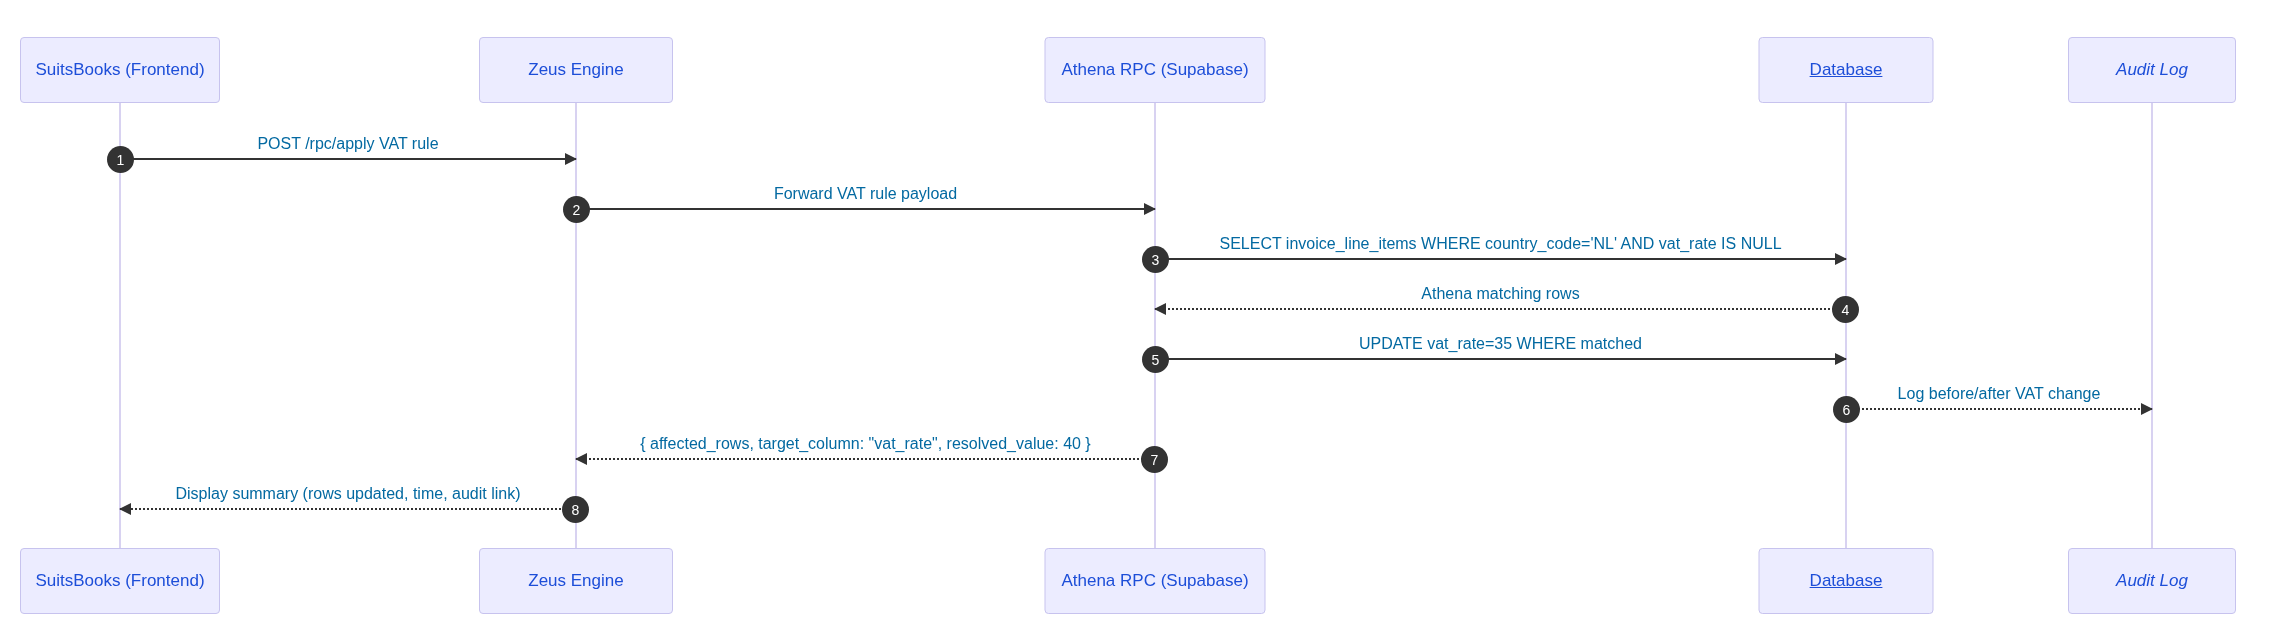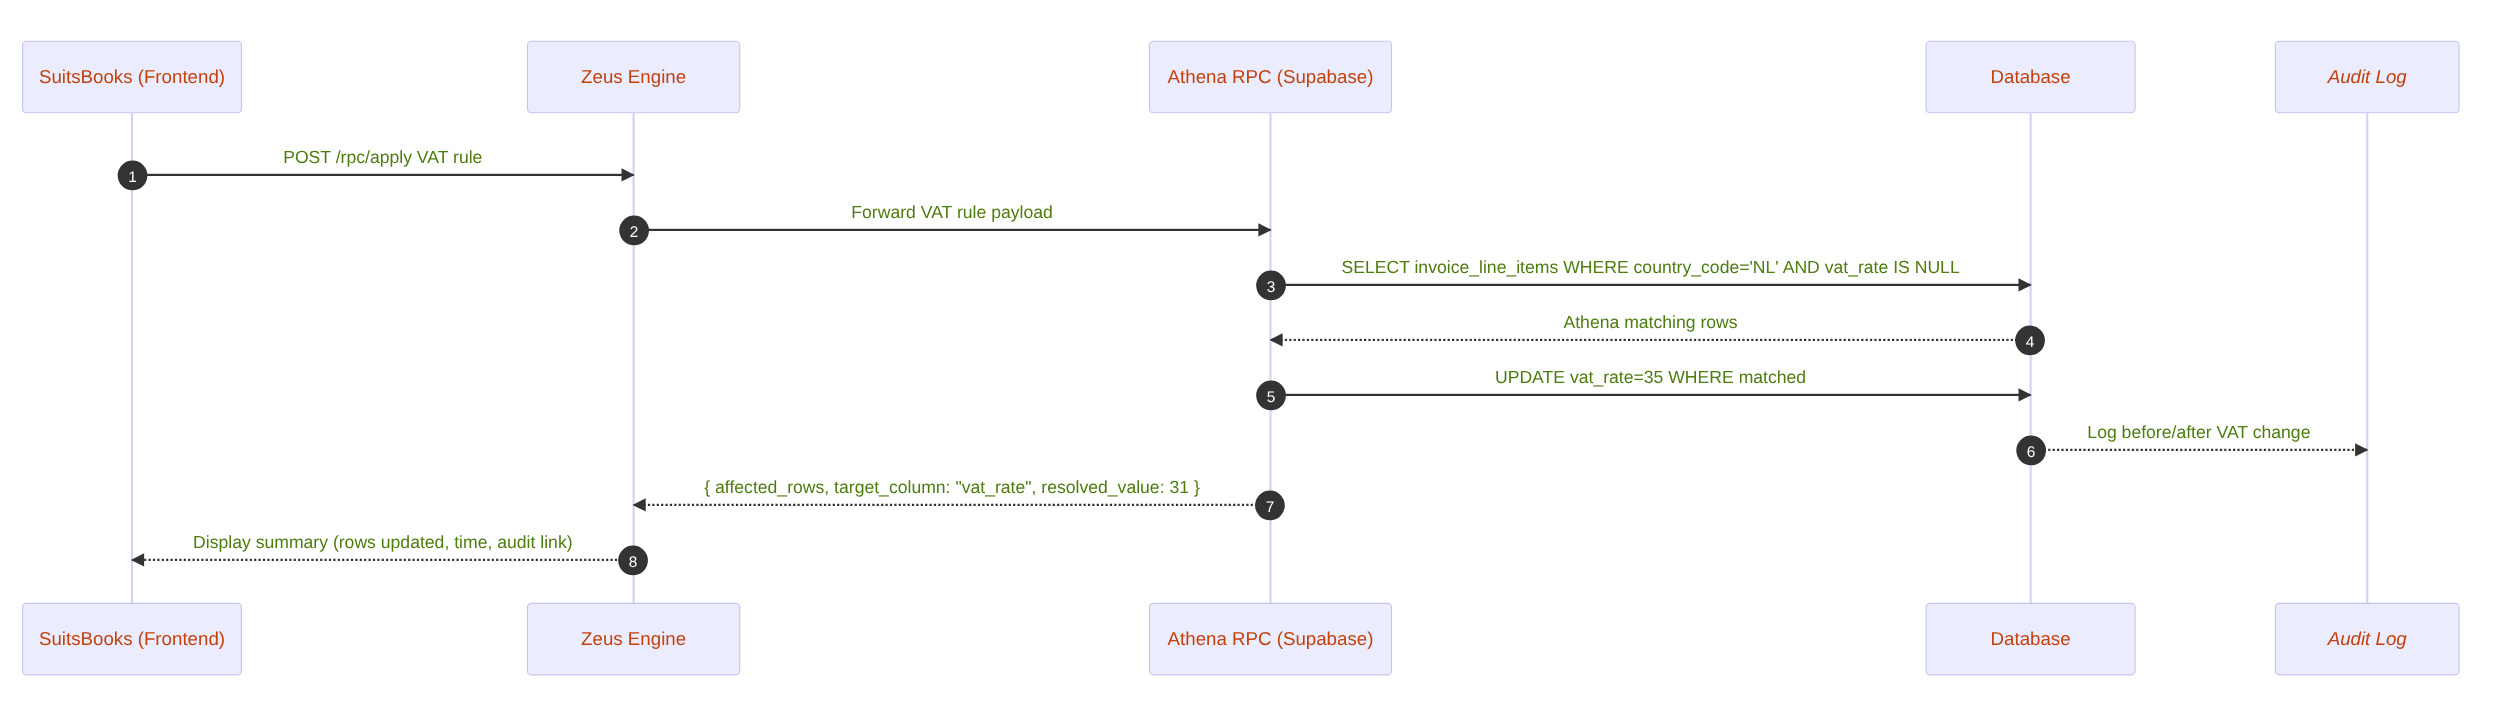--- a/index.html
+++ b/index.html
@@ -20,32 +20,32 @@
   .actor {
     position: absolute;
     height: 66px;
     background: #ececff;
     border: 1px solid #c7c3ee;
     border-radius: 4px;
     display: flex;
     align-items: center;
     justify-content: center;
     font-size: 17px;
-    color: #c2410c;
+    color: #1d4ed8;
     white-space: nowrap;
     transform: translateX(-50%);
     box-sizing: border-box;
     z-index: 3;
   }
   .actor.top    { top: 37px; }
   .actor.bottom { top: 548px; }
   .ax0 { left: 120px;  width: 200px; }
   .ax1 { left: 576px;  width: 194px; }
   .ax2 { left: 1155px; width: 221px; }
-  .ax3 { left: 1846px; width: 191px; }
+  .ax3 { left: 1846px; width: 175px; text-decoration: underline; }
   .ax4 { left: 2152px; width: 168px; font-style: italic; }
 
   
   .lifeline {
     position: absolute;
     top: 103px;
     height: 446px;
     width: 2px;
     margin-left: -1px;
     background: #d8d2f1;
@@ -75,21 +75,21 @@
     border-top: 2px solid #333333;
   }
   .msg.dotted .msg-line { border-top-style: dotted; }
 
   .msg-label {
     position: absolute;
     left: 0; right: 0;
     bottom: 7px;
     text-align: center;
     font-size: 16px;
-    color: #4d7c0f;
+    color: #0369a1;
     white-space: nowrap;
   }
 
   .arrowhead {
     position: absolute;
     width: 0; height: 0;
     top: -7px;
     border-top: 6px solid transparent;
     border-bottom: 6px solid transparent;
   }
@@ -192,21 +192,21 @@
   </div>
 
   <div class="msg dotted m6">
     <div class="msg-label">Log before/after VAT change</div>
     <div class="msg-line"></div>
     <div class="arrowhead to-right"></div>
     <div class="seq-num at-left">6</div>
   </div>
 
   <div class="msg dotted m7">
-    <div class="msg-label">{ affected_rows, target_column: "vat_rate", resolved_value: 31 }</div>
+    <div class="msg-label">{ affected_rows, target_column: "vat_rate", resolved_value: 40 }</div>
     <div class="msg-line"></div>
     <div class="arrowhead to-left"></div>
     <div class="seq-num at-right">7</div>
   </div>
 
   <div class="msg dotted m8">
     <div class="msg-label">Display summary (rows updated, time, audit link)</div>
     <div class="msg-line"></div>
     <div class="arrowhead to-left"></div>
     <div class="seq-num at-right">8</div>

